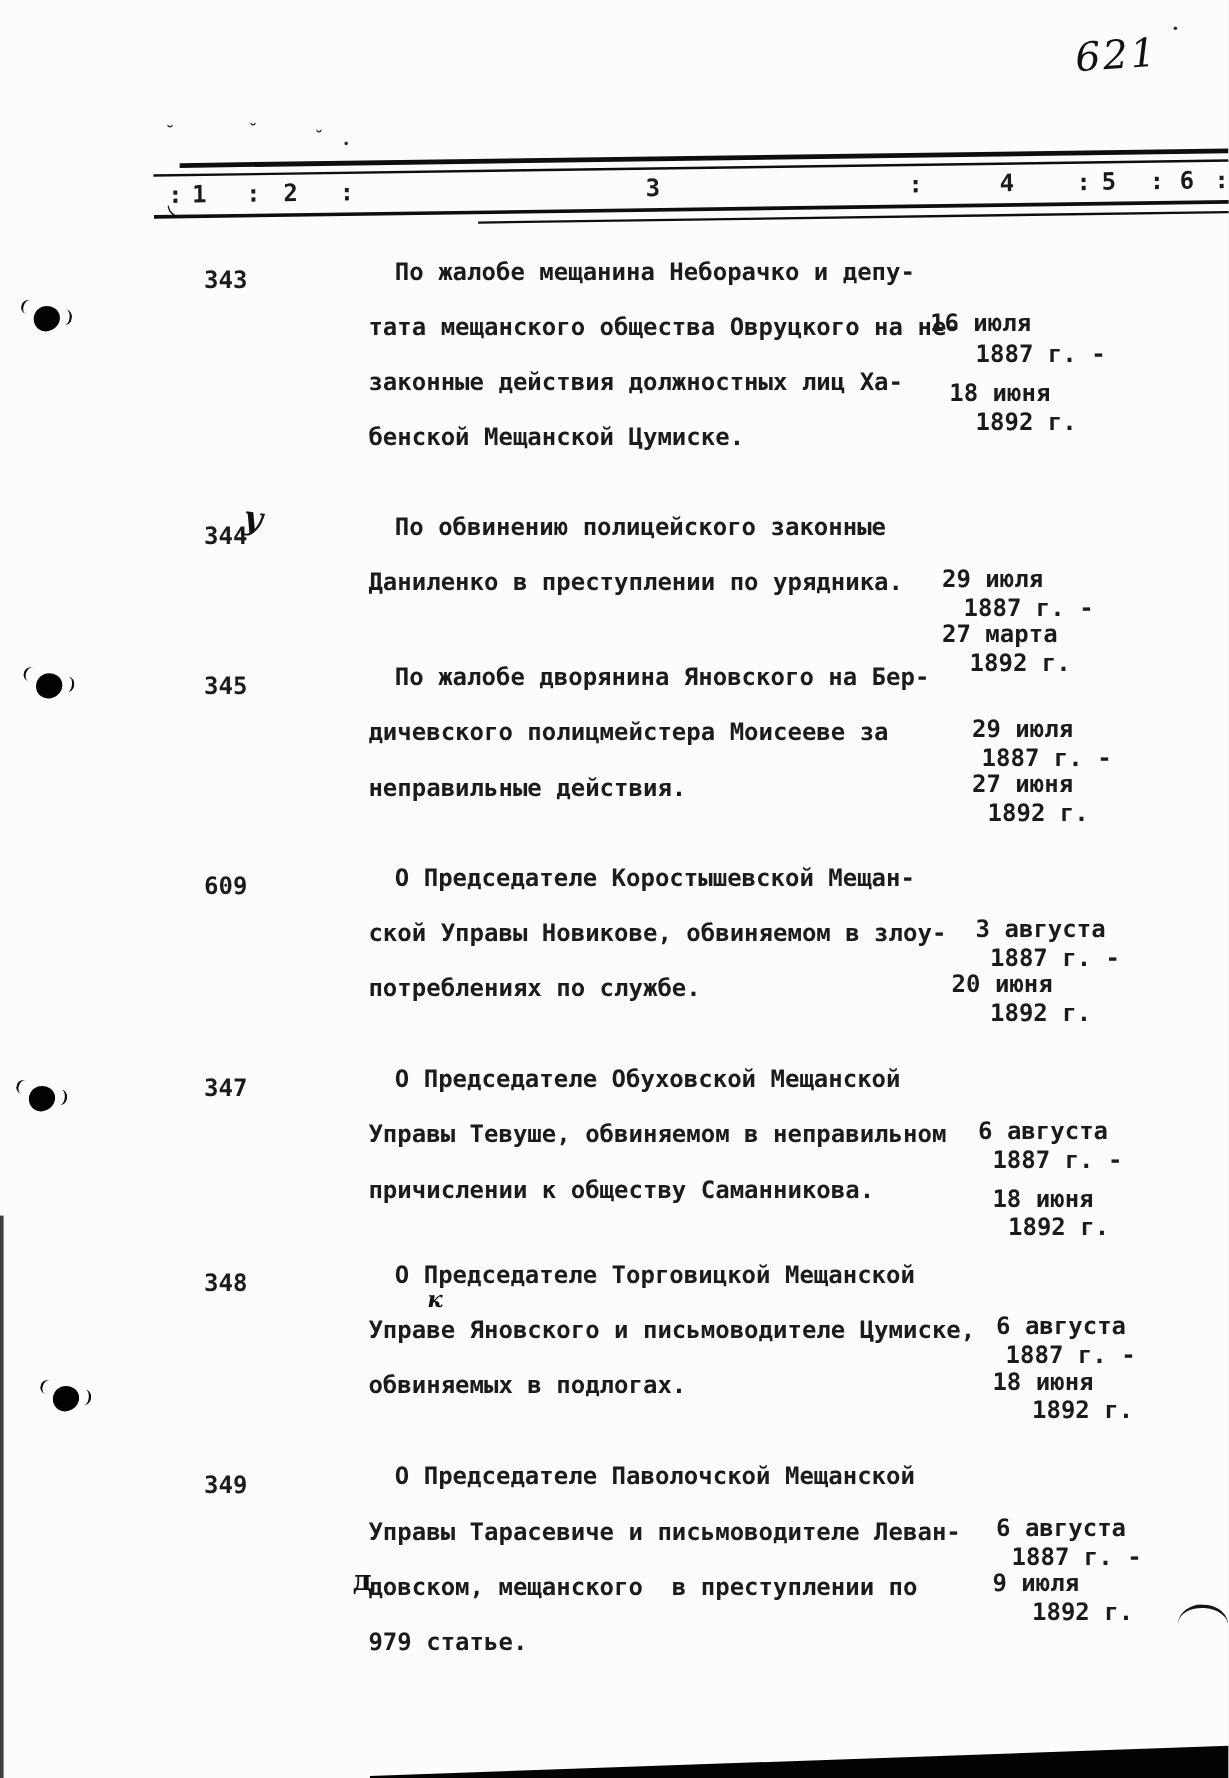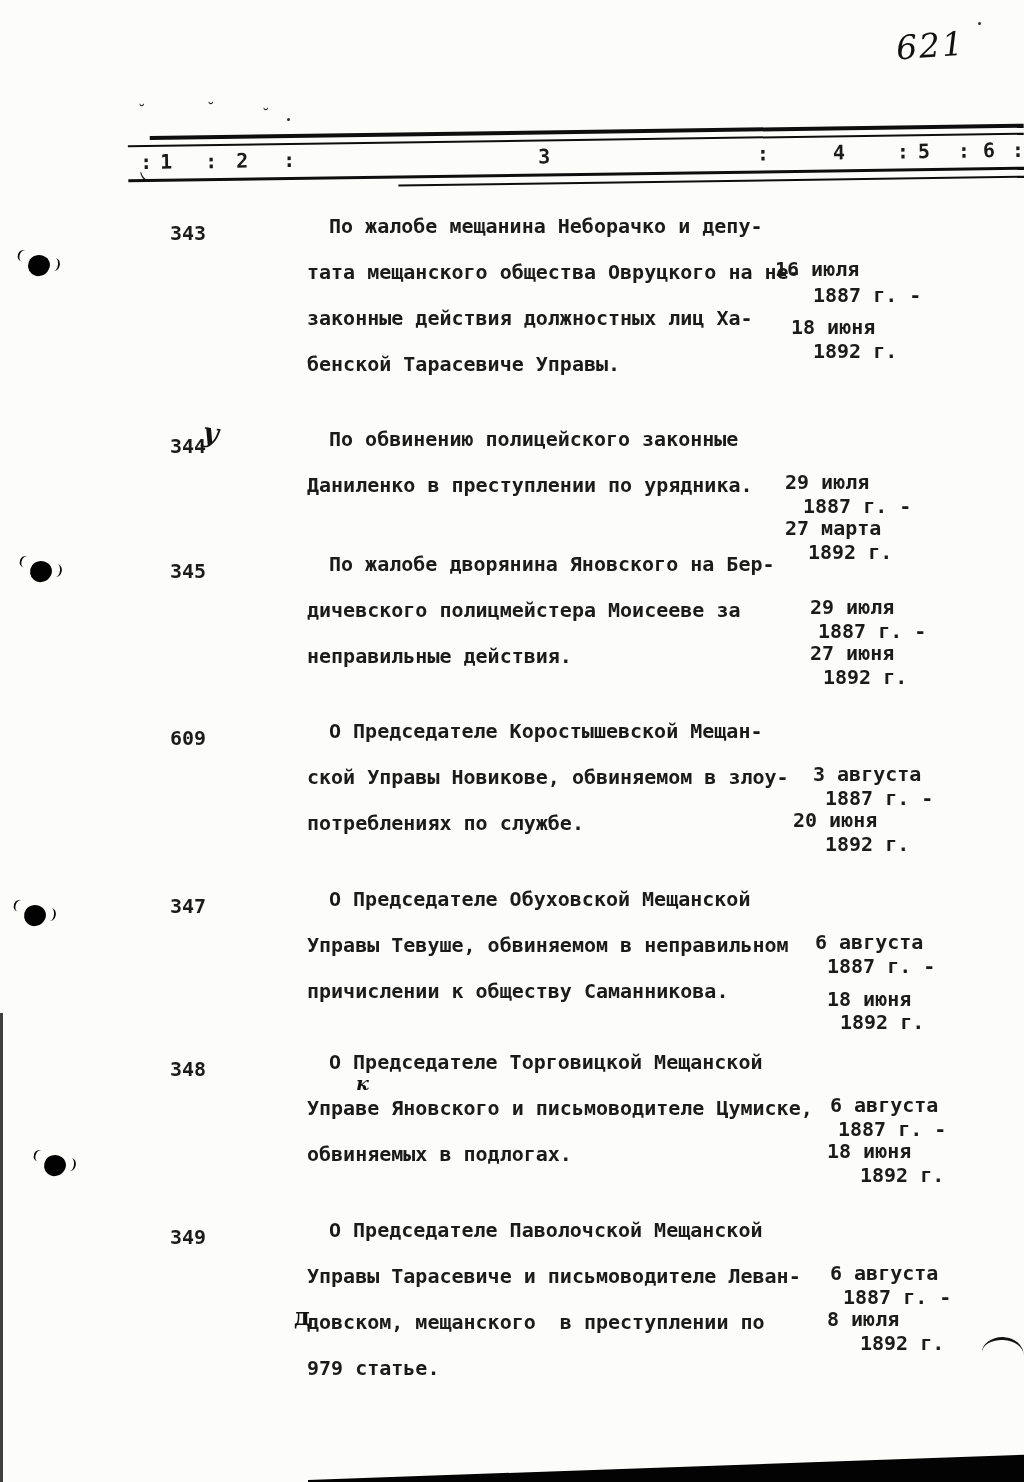--- a/index.html
+++ b/index.html
@@ -91,21 +91,21 @@
     <div class="hline hl-bot-thin"></div>
   </div>
   <div class="curl">(</div>
 
   <div class="entry e343 tw" style="top:214px">
     <div class="num">343</div>
     <div class="desc">
       <div class="dl l1">По жалобе мещанина Неборачко и депу-</div>
       <div class="dl l2">тата мещанского общества Овруцкого на не-</div>
       <div class="dl l3">законные действия должностных лиц Ха-</div>
-      <div class="dl l4">бенской Тарасевиче Управы.</div>
+      <div class="dl l4">бенской Мещанской Цумиске.</div>
     </div>
     <div class="dates">
       <div class="dt dt1">16 июля</div>
       <div class="dt dt2">1887 г. -</div>
       <div class="dt dt3">18 июня</div>
       <div class="dt dt4">1892 г.</div>
     </div>
   </div>
 
   <div class="entry e344 tw" style="top:427px">
@@ -188,21 +188,21 @@
     <div class="num">349</div>
     <div class="desc">
       <div class="dl l1">О Председателе Паволочской Мещанской</div>
       <div class="dl l2">Управы Тарасевиче и письмоводителе Леван-</div>
       <div class="dl l3">довском, мещанского  в преступлении по</div>
       <div class="dl l4">979 статье.</div>
     </div>
     <div class="dates">
       <div class="dt dt1">6 августа</div>
       <div class="dt dt2">1887 г. -</div>
-      <div class="dt dt3">8 июля</div>
+      <div class="dt dt3">9 июля</div>
       <div class="dt dt4">1892 г.</div>
     </div>
   </div>
   <div class="hw d349">д</div>
 
   <div class="inkblob" style="left:28px;top:255px"></div>
   <div class="inkblob" style="left:30px;top:561px"></div>
   <div class="inkblob" style="left:24px;top:905px"></div>
   <div class="inkblob" style="left:44px;top:1155px"></div>
 

